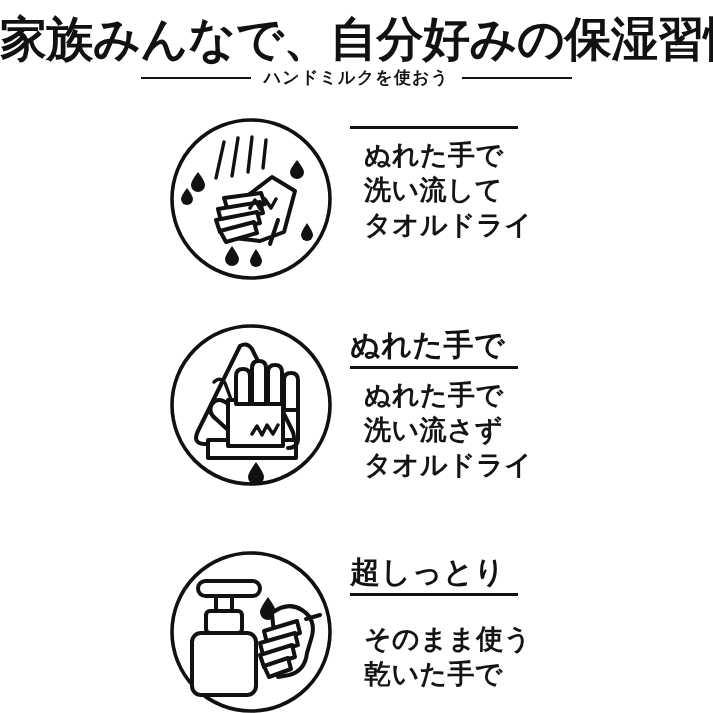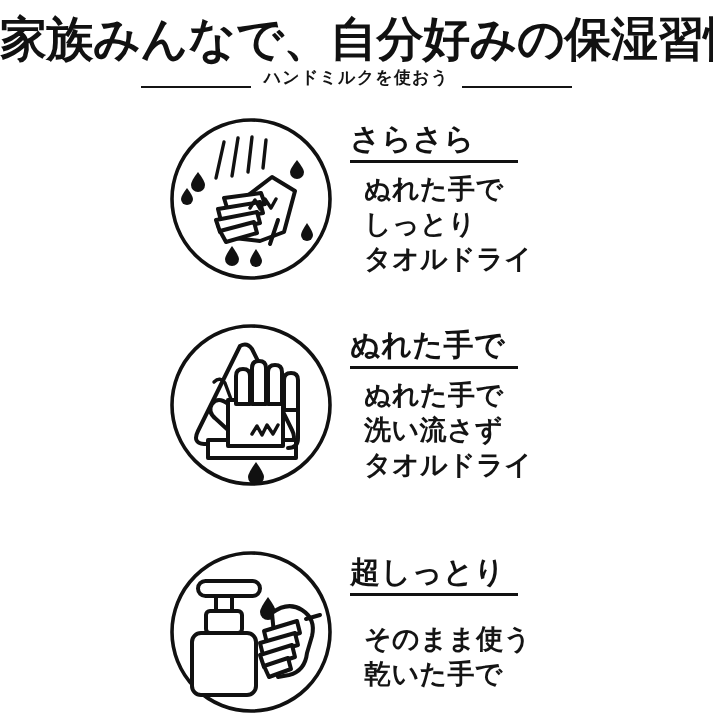--- a/index.html
+++ b/index.html
@@ -47,21 +47,21 @@
     white-space: nowrap;
     color: #111111;
   }
 
   .subtitle-row {
     position: absolute;
     top: 68px;
     left: 0;
     width: 713px;
     display: flex;
-    align-items: flex-end;
+    align-items: center;
     justify-content: center;
     gap: 13px;
   }
   .sub-rule {
     display: block;
     width: 110px;
     height: 2px;
     background: #141414;
   }
   .subtitle-text {
@@ -208,25 +208,24 @@
         <path class="drop" d="M30 56 q7 9 7 13 a7 7 0 0 1 -14 0 q0 -4 7 -13 z"></path>
         <path class="drop" d="M19 72 q6 8 6 11 a6 6 0 0 1 -12 0 q0 -3 6 -11 z"></path>
         <path class="drop" d="M129 44 q7 9 7 12 a7 7 0 0 1 -14 0 q0 -3 7 -12 z"></path>
         <path class="drop" d="M139 107 q6 9 6 12 a6 6 0 0 1 -12 0 q0 -3 6 -12 z"></path>
         <path class="drop" d="M64 130 q7 10 7 13 a7 7 0 0 1 -14 0 q0 -3 7 -13 z"></path>
         <path class="drop" d="M88 133 q6 9 6 12 a6 6 0 0 1 -12 0 q0 -3 6 -12 z"></path>
       </svg>
     </div>
 
     <div class="text-col">
-      <div class="block-heading">さらさら</div>
       <div class="heading-rule rule-w-short"></div>
       <div class="block-lines">
         <div class="block-line">ぬれた手で</div>
-        <div class="block-line">しっとり</div>
+        <div class="block-line">洗い流して</div>
         <div class="block-line">タオルドライ</div>
       </div>
     </div>
   </div>
 
   <div class="block" id="block-1">
 
     <div class="icon-wrap">
       <svg viewBox="0 0 166 166" xmlns="http://www.w3.org/2000/svg">
         <circle class="ring" cx="83" cy="83" r="79"></circle>

